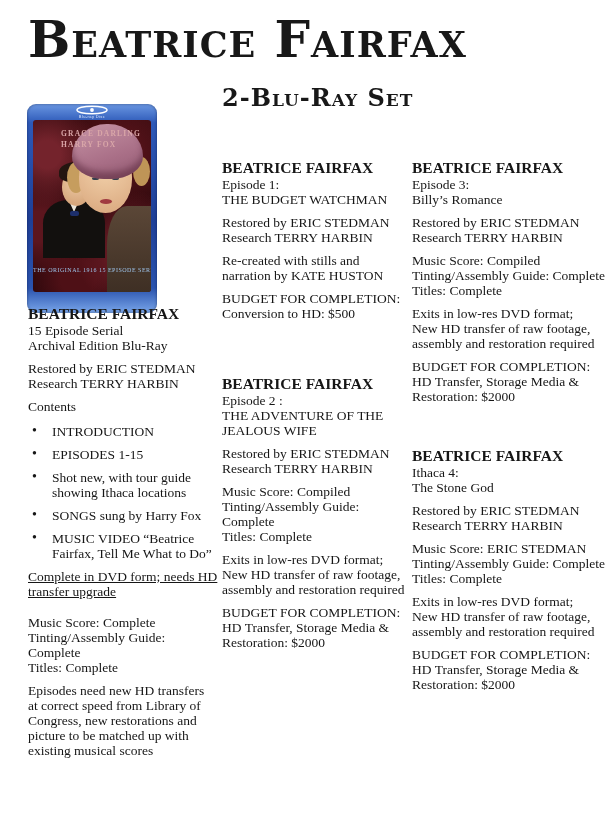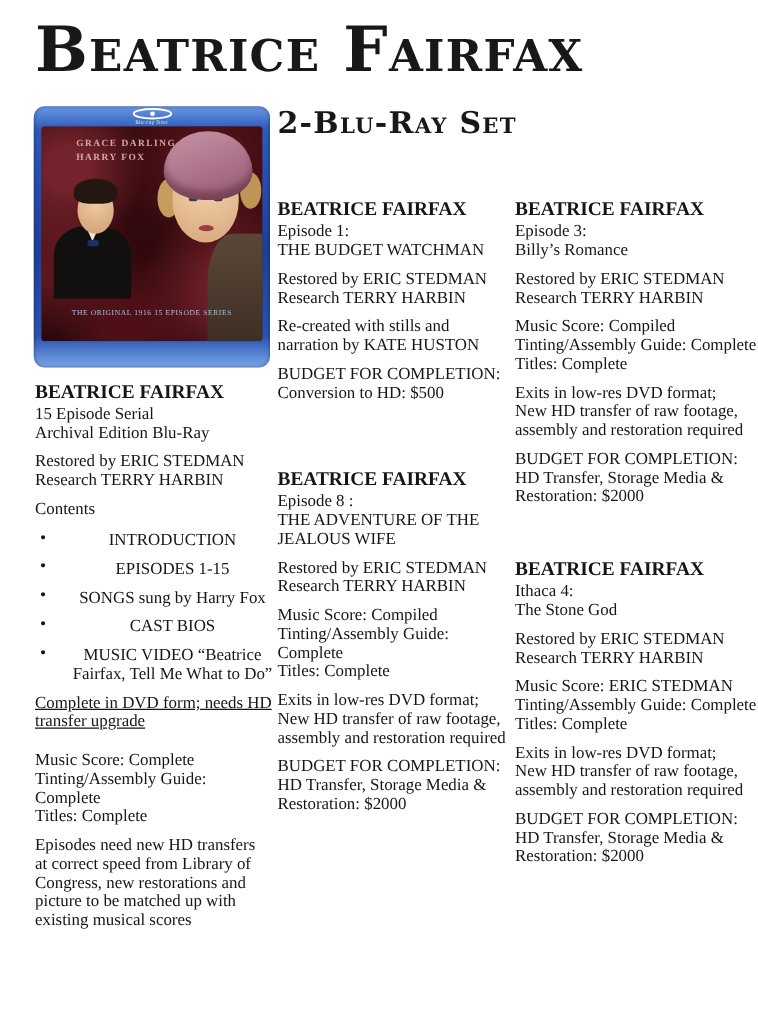--- a/index.html
+++ b/index.html
@@ -25,35 +25,35 @@
   
   .col { position:absolute; font-size:13.5px; line-height:15px; }
   .col .heading { font-size:15.5px; font-weight:700; line-height:19px; white-space:pre; }
   .p { white-space:pre; margin:8px 0 0 0; }
   .p.first { margin-top:0; }
   .p:empty { display:none; }
   .underlined { text-decoration:underline; }
   .status { margin-top:16px; }
 
   .info-panel { left:28px; top:304px; width:196px; }
-  .bullets { list-style:none; margin:10px 0 0 0; padding:0;text-align:center; }
+  .bullets { list-style:none; margin:10px 0 0 0; padding:0; }
   .bullets li { position:relative; padding-left:24px; margin:0 0 8px 0; }
   .bullets li.tight { margin-bottom:1px; }
   .dot::before { content:"•"; position:absolute; left:4px; top:-1px; font-size:14px; }
   .li-text { white-space:pre; }
 
   .ep { width:190px; }
   .ep1 { left:222px; top:158px; }
   .ep2 { left:222px; top:374px; }
   .ep3 { left:412px; top:158px; width:194px; }
   .ep4 { left:412px; top:446px; width:194px; }
 
   
   .bluray-case {
-    position:absolute; left:27px; top:85px; width:189px; height:209px;
+    position:absolute; left:27px; top:104px; width:130px; height:209px;
     border-radius:9px;
     background:linear-gradient(180deg,#6a97e2 0%, #2d59b8 9%, #1e3f97 55%, #2a53ae 88%, #79a6ea 100%);
     box-shadow:inset 0 0 3px rgba(0,0,20,.45);
   }
   .case-top { height:16px; display:flex; flex-direction:column; align-items:center; justify-content:center; }
   .br-swirl { display:block; }
   .br-text { font-size:4px; line-height:4px; color:#d8e6ff; letter-spacing:.4px; font-family:"Liberation Sans", sans-serif; }
   .case-art {
     position:absolute; left:6px; right:6px; top:16px; bottom:21px;
     border-radius:3px; overflow:hidden;
@@ -146,22 +146,23 @@
   <div class="col info-panel">
     <div class="heading">BEATRICE FAIRFAX</div>
     <div class="p first">15 Episode Serial
 Archival Edition Blu-Ray</div>
     <div class="p">Restored by ERIC STEDMAN
 Research TERRY HARBIN</div>
     <div class="p">Contents</div>
     <ul class="bullets">
       <li><span class="dot"></span><span class="li-text">INTRODUCTION</span></li>
       <li><span class="dot"></span><span class="li-text">EPISODES 1-15</span></li>
+      <li><span class="dot"></span><span class="li-text">Shot new, with tour guide
+showing Ithaca locations</span></li>
       <li><span class="dot"></span><span class="li-text">SONGS sung by Harry Fox</span></li>
-      <li><span class="dot"></span><span class="li-text">CAST BIOS</span></li>
       <li><span class="dot"></span><span class="li-text">MUSIC VIDEO “Beatrice
 Fairfax, Tell Me What to Do”</span></li>
     </ul>
     <div class="p underlined">Complete in DVD form; needs HD
 transfer upgrade</div>
     <div class="p status">Music Score: Complete
 Tinting/Assembly Guide:
 Complete
 Titles: Complete</div>
     <div class="p">Episodes need new HD transfers
@@ -179,21 +180,21 @@
 Research TERRY HARBIN</div>
     <div class="p">Re-created with stills and
 narration by KATE HUSTON</div>
 
     <div class="p">BUDGET FOR COMPLETION:
 Conversion to HD: $500</div>
   </section>
 
   <section class="col ep ep2">
     <div class="heading">BEATRICE FAIRFAX</div>
-    <div class="p first">Episode 8 :
+    <div class="p first">Episode 2 :
 THE ADVENTURE OF THE
 JEALOUS WIFE</div>
     <div class="p">Restored by ERIC STEDMAN
 Research TERRY HARBIN</div>
 
     <div class="p">Music Score: Compiled
 Tinting/Assembly Guide:
 Complete
 Titles: Complete</div>
     <div class="p">Exits in low-res DVD format;

